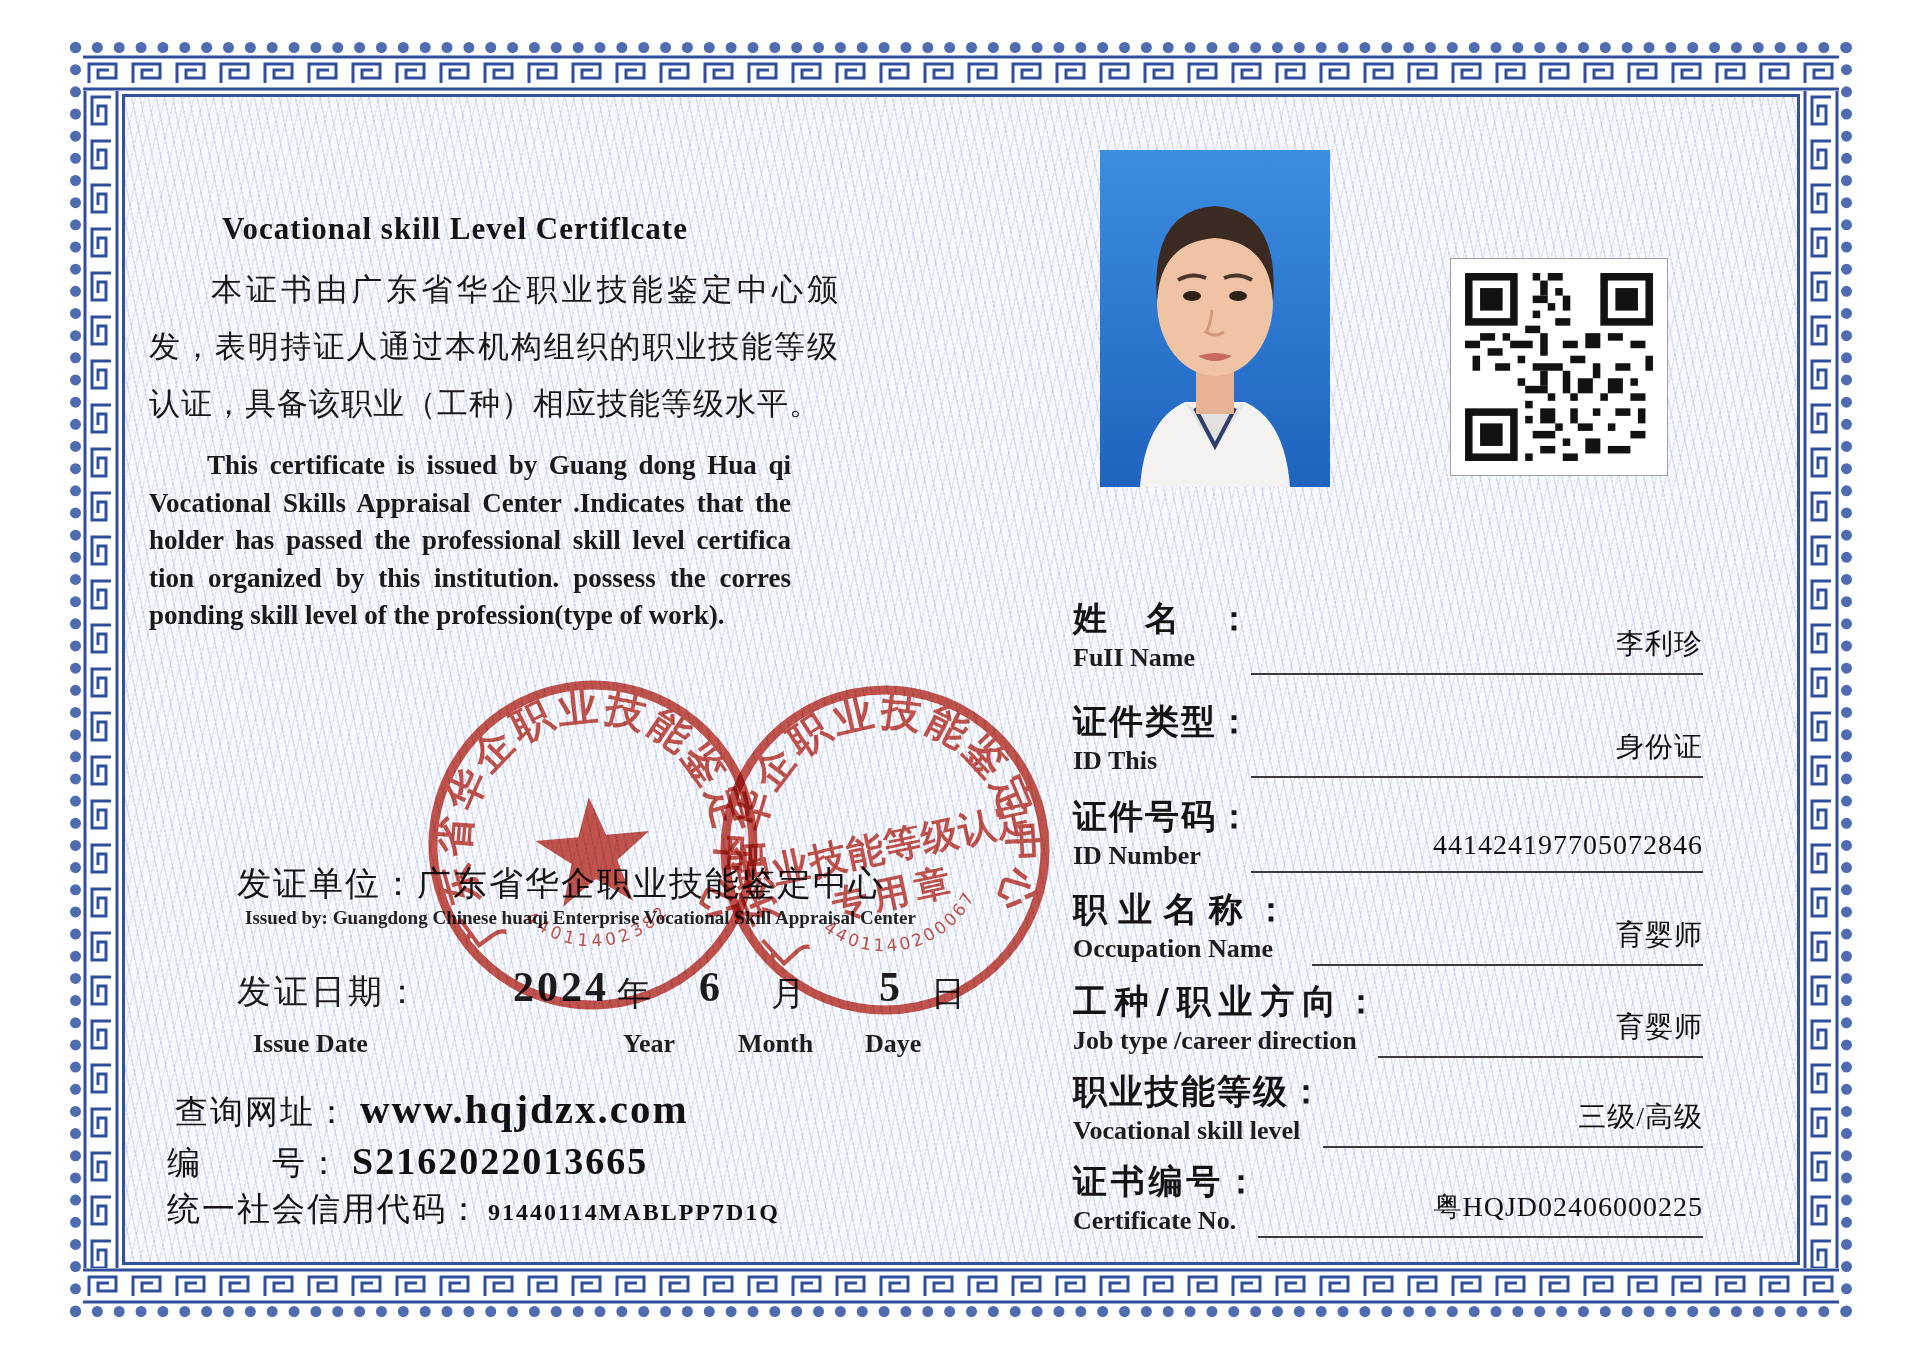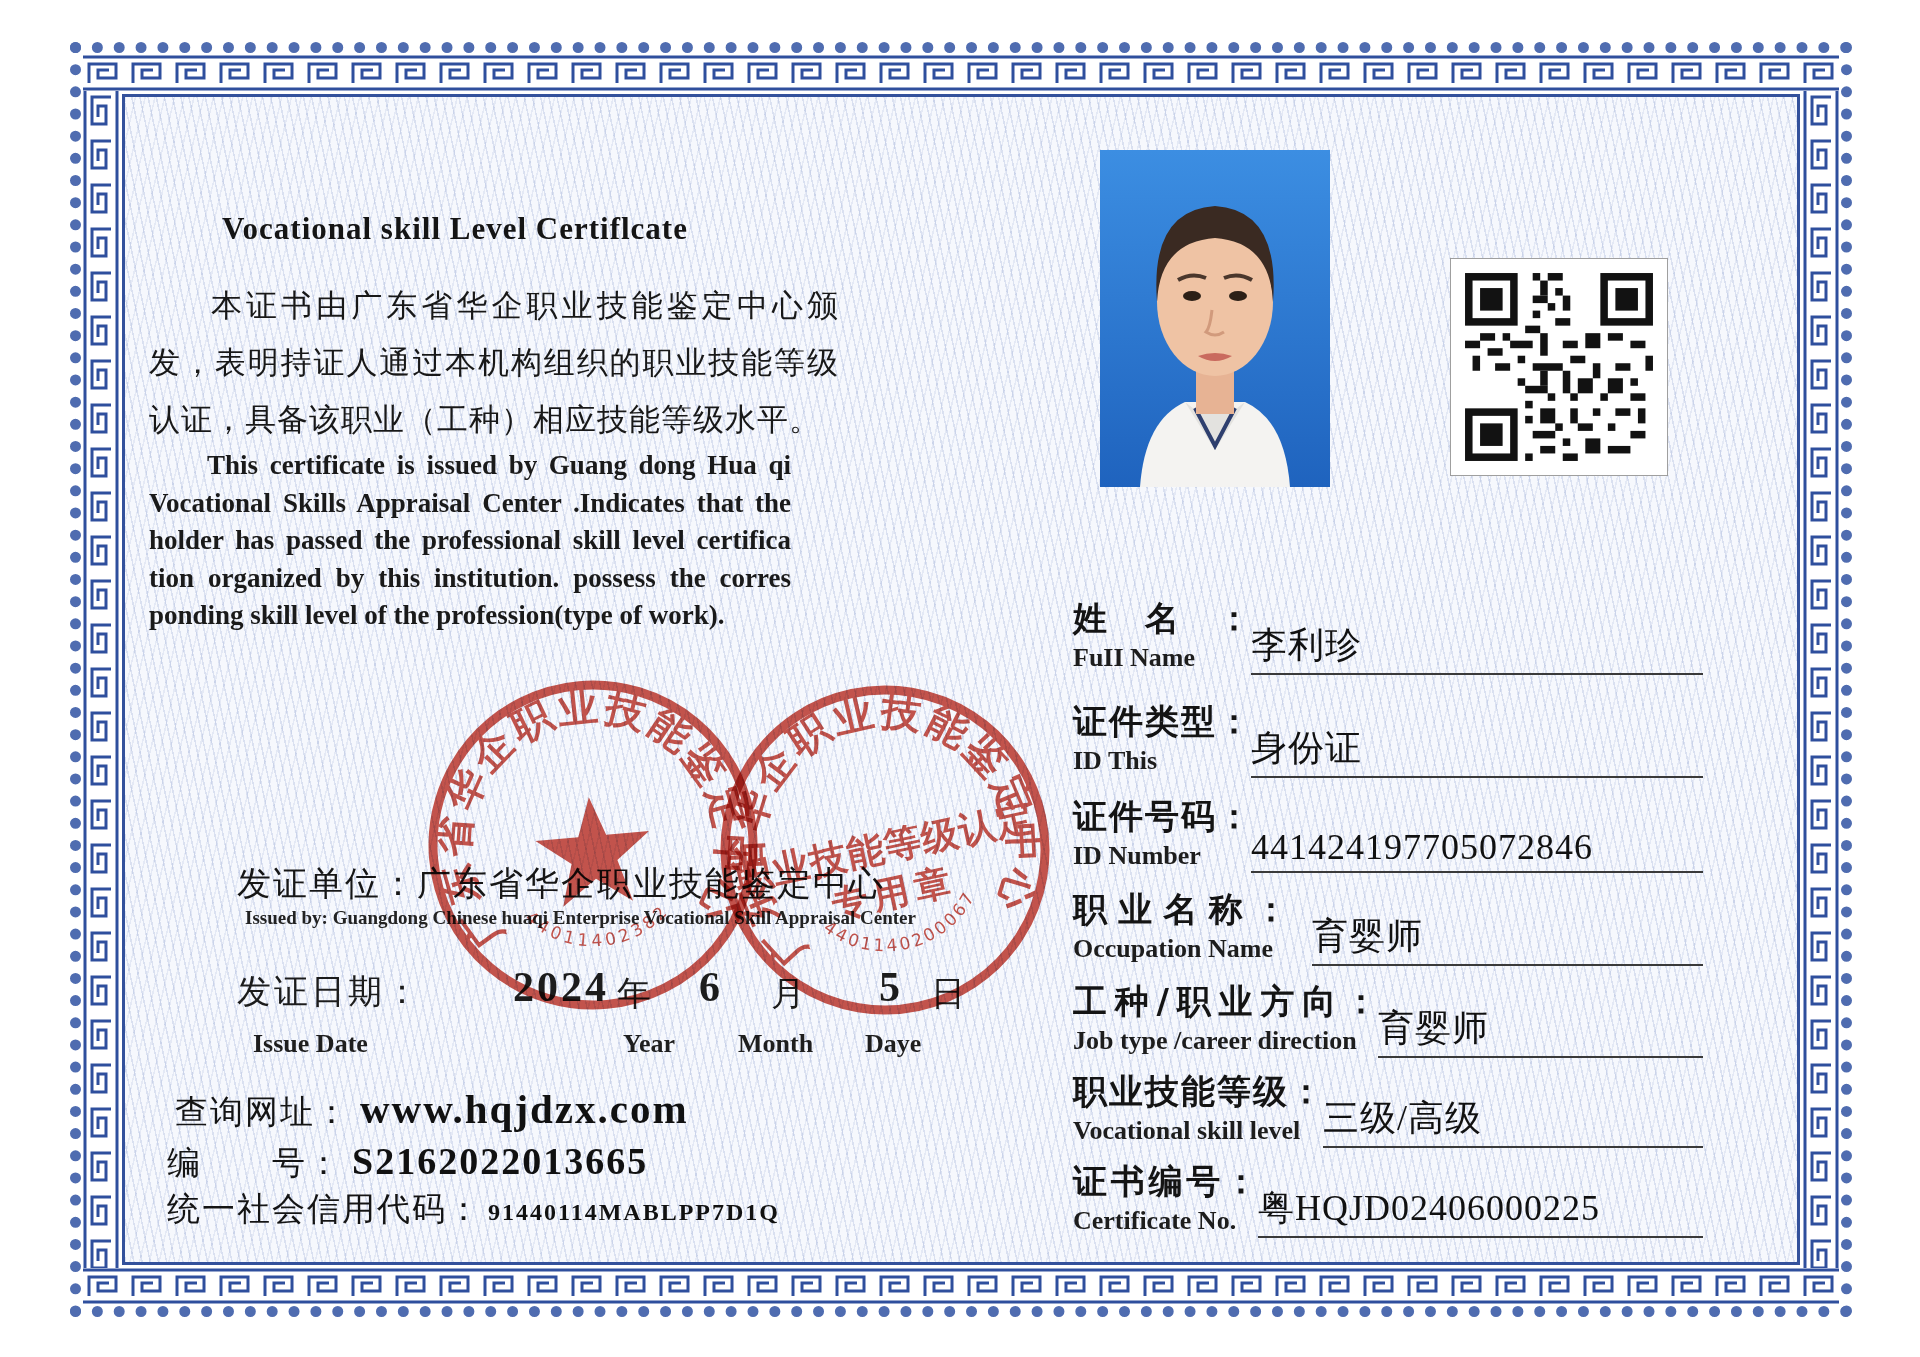--- a/index.html
+++ b/index.html
@@ -16,21 +16,21 @@
       repeating-linear-gradient(78deg, rgba(70,100,175,.16) 0 1.5px, rgba(0,0,0,0) 1.5px 8px),
       repeating-linear-gradient(103deg, rgba(70,100,175,.10) 0 1.5px, rgba(0,0,0,0) 1.5px 9.5px),
       #f6f8fd;}
   .abs{position:absolute;}
   .serif{font-family:"Liberation Serif","DejaVu Serif",serif;}
 
   .title{left:40px;top:36px;width:580px;text-align:center;font-size:57px;font-weight:700;
     letter-spacing:10px;color:#121212;}
   .subtitle{left:40px;top:114px;width:580px;text-align:center;font-size:31px;font-weight:600;
     letter-spacing:1px;color:#151515;}
-  .intro-cn{left:24px;top:180px;width:690px;font-size:31px;line-height:57px;text-align:justify;
+  .intro-cn{left:24px;top:164px;width:690px;font-size:31px;line-height:57px;text-align:justify;
     text-indent:2em;letter-spacing:1px;color:#181818;}
   .intro-en{left:24px;top:350px;width:642px;font-size:27px;line-height:37.5px;font-weight:600;
     text-align:justify;text-indent:58px;color:#1a1a1a;}
 
   .issuer{left:112px;top:764px;font-size:34px;letter-spacing:2px;color:#161616;white-space:nowrap;}
   .issuer-en{left:120px;top:810px;font-size:19px;font-weight:600;color:#222;white-space:nowrap;}
 
   .date-label{left:112px;top:872px;font-size:34px;letter-spacing:3px;}
   .d-year{left:388px;top:866px;font-size:42px;font-weight:600;letter-spacing:3px;}
   .d-yu{left:492px;top:874px;font-size:34px;}
@@ -45,22 +45,22 @@
   .f1{top:988px;margin-left:8px;} .f2{top:1042px;} .f3{top:1090px;}
   .foot-label{font-size:33px;letter-spacing:2px;color:#141414;}
   .foot-val{font-size:41px;font-weight:600;letter-spacing:2px;margin-left:10px;color:#111;}
   .f2 .foot-val{font-size:38px;}
   .f3 .foot-val{font-size:24px;margin-left:6px;}
 
   .field{position:absolute;left:948px;width:630px;display:flex;align-items:flex-end;}
   .f-stack{display:flex;flex-direction:column;min-width:178px;font-weight:bold;}
   .f-cn{font-size:34px;color:#141414;text-align:justify;text-align-last:justify;line-height:46px;}
   .f-en{font-size:26px;color:#1d1d1d;white-space:nowrap;line-height:34px;}
-  .f-line{flex:1;border-bottom:2.5px solid #3a3a3a;text-align:left;font-size:36px;
-    padding-bottom:3px;color:#111;font-family:"Liberation Serif","DejaVu Sans",serif;
+  .f-line{flex:1;border-bottom:2.5px solid #3a3a3a;text-align:right;font-size:28px;
+    padding-bottom:10px;color:#111;font-family:"Liberation Serif","DejaVu Sans",serif;
     letter-spacing:1px;white-space:nowrap;}
   .w215{min-width:215px;} .w305{min-width:305px;} .w250{min-width:250px;} .w185{min-width:185px;}
 
   .photo{left:975px;top:53px;width:230px;height:337px;}
   .qr{left:1325px;top:161px;width:218px;height:218px;}
   .stamp{mix-blend-mode:multiply;opacity:.86;}
   .stamp text{font-family:"DejaVu Sans",sans-serif;}
   .st-left{left:288px;top:568px;}
   .st-right{left:580px;top:573px;}
 </style>

